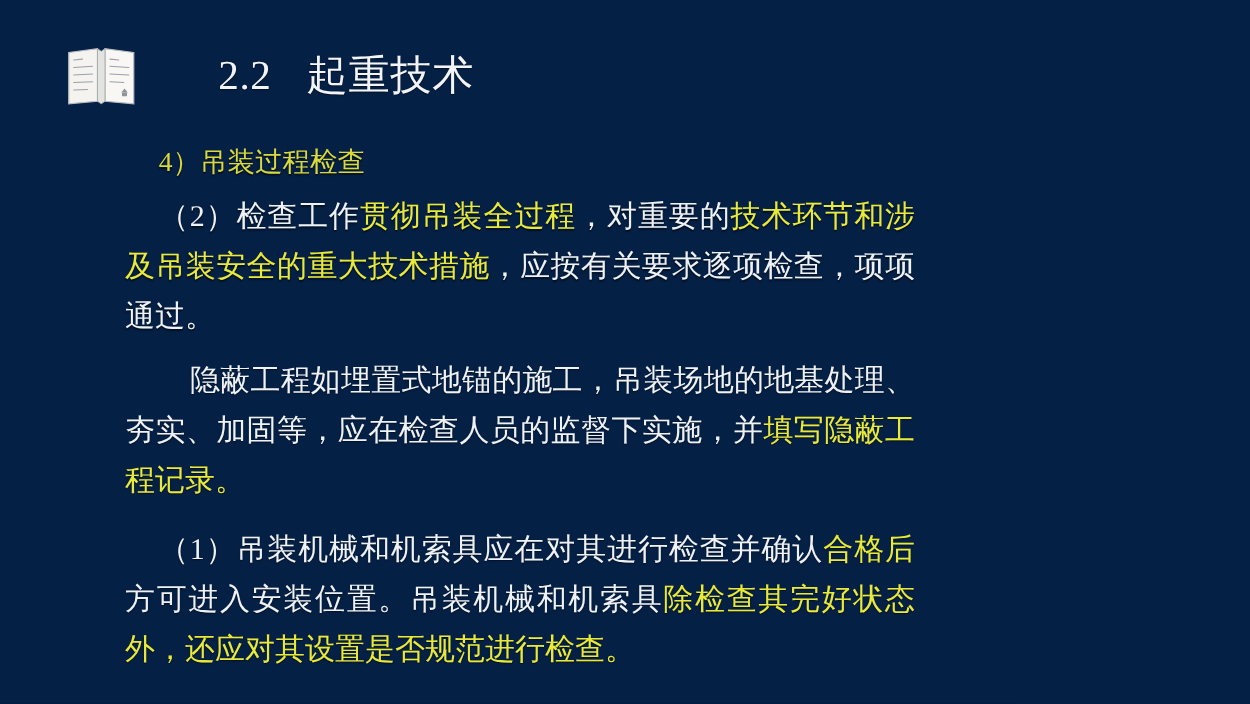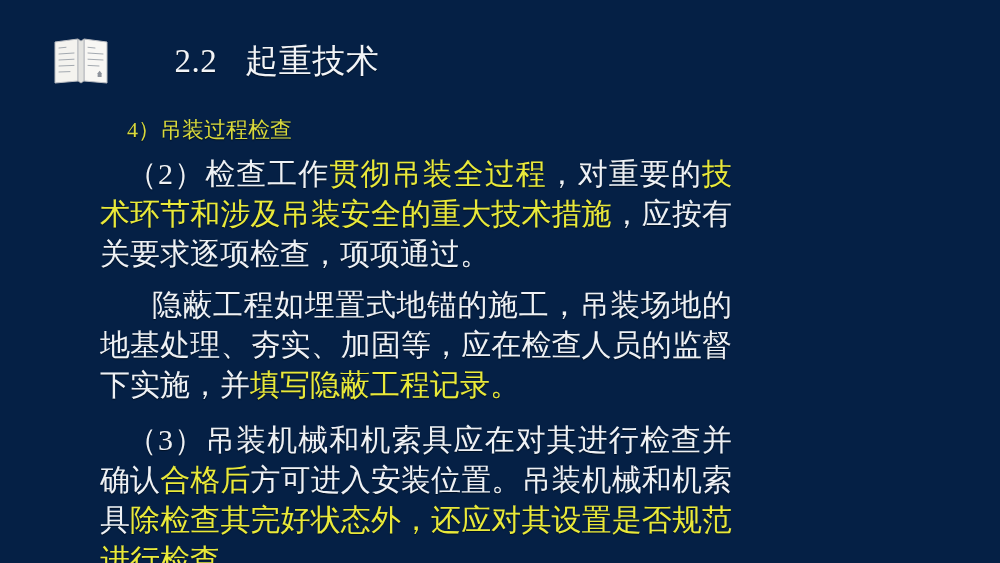--- a/index.html
+++ b/index.html
@@ -49,21 +49,21 @@
   
   #body-block {
     position: absolute;
     left: 82px;
     top: 112px;
     width: 632px;
     margin-left: 18px;
   }
   .para {
     margin: 0;
-    font-size: 30px;
+    font-size: 24px;
     line-height: 40px;
     color: #eef1f5;
     text-align: justify;
     text-justify: inter-ideograph;
     text-shadow: 0 1px 1px rgba(0,0,0,0.5);
     word-break: break-all;
   }
   .para.heading {
     font-size: 22px;
     line-height: 36px;
@@ -118,16 +118,16 @@
   <div id="body-block">
 
     <p class="para heading y2">4）吊装过程检查</p>
 
     <div class="gap-sm"></div>
 
     <p class="para" id="p0" style="text-indent: 27px;"><span class="w">（2）检查工作</span><span class="y">贯彻吊装全过程</span><span class="w">，对重要的</span><span class="y">技术环节和涉及吊装安全的重大技术措施</span><span class="w">，应按有关要求逐项检查，项项通过。</span></p>
     <div class="gap-md"></div>
     <p class="para" id="p1" style="text-indent: 52px; font-family: Liberation Mono, monospace;"><span class="w">隐蔽工程如埋置式地锚的施工，吊装场地的地基处理、夯实、加固等，应在检查人员的监督下实施，并</span><span class="y">填写隐蔽工程记录。</span></p>
     <div class="gap-md"></div>
-    <p class="para" id="p2" style="text-indent: 27px;"><span class="w">（3）吊装机械和机索具应在对其进行检查并确认</span><span class="y">合格后</span><span class="w">方可进入安装位置。吊装机械和机索具</span><span class="y">除检查其完好状态外，还应对其设置是否规范进行检查。</span></p>
+    <p class="para" id="p2" style="text-indent: 27px;"><span class="w">（1）吊装机械和机索具应在对其进行检查并确认</span><span class="y">合格后</span><span class="w">方可进入安装位置。吊装机械和机索具</span><span class="y">除检查其完好状态外，还应对其设置是否规范进行检查。</span></p>
 
   </div>
 </div>
 
 </body></html>

